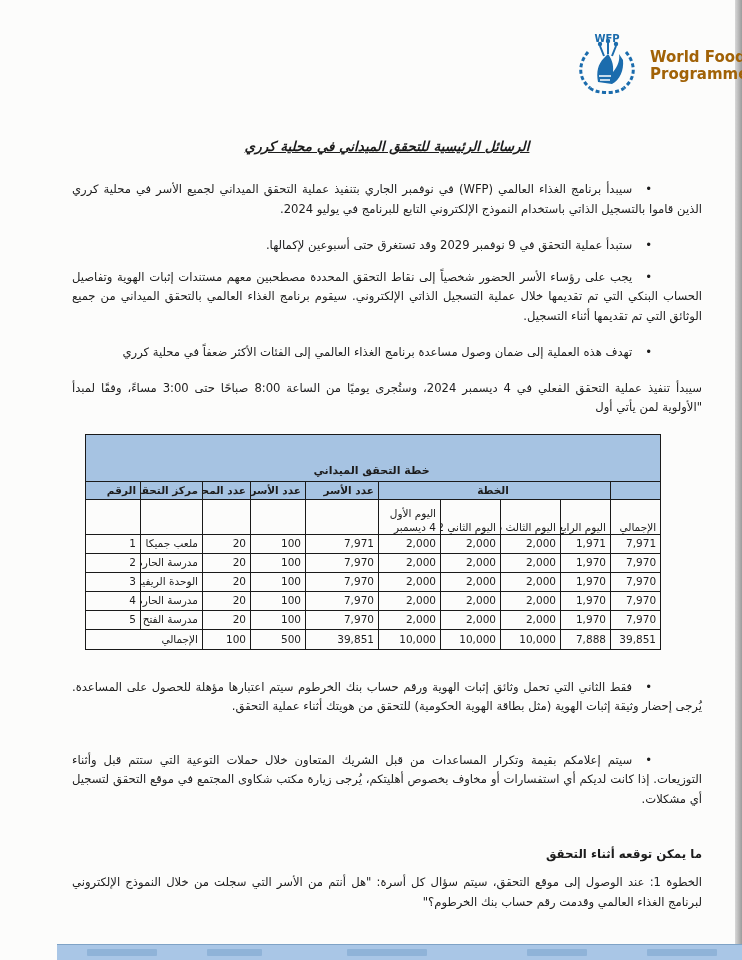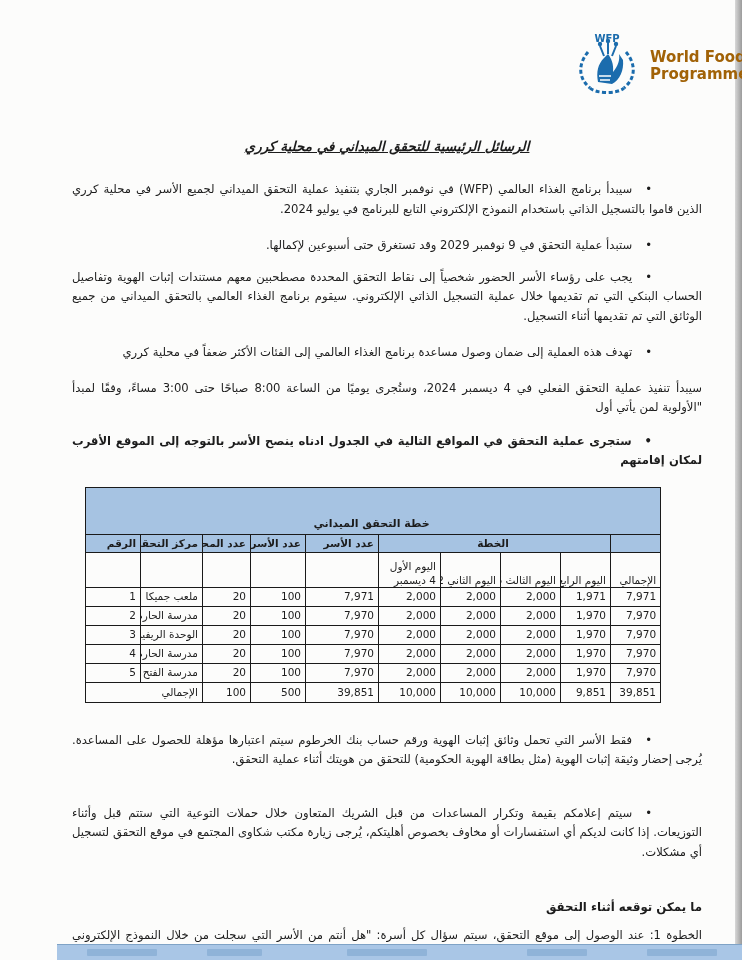--- a/index.html
+++ b/index.html
@@ -77,21 +77,20 @@
     <p class="para bullet b1" dir="rtl"><span class="dot">•</span><span>سيبدأ برنامج الغذاء العالمي (WFP) في نوفمبر الجاري بتنفيذ عملية التحقق الميداني لجميع الأسر في محلية كرري الذين قاموا بالتسجيل الذاتي باستخدام النموذج الإلكتروني التابع للبرنامج في يوليو 2024.</span></p>
 
     <p class="para bullet b2" dir="rtl"><span class="dot">•</span><span>ستبدأ عملية التحقق في 9 نوفمبر 2029 وقد تستغرق حتى أسبوعين لإكمالها.</span></p>
 
     <p class="para bullet b3" dir="rtl"><span class="dot">•</span><span>يجب على رؤساء الأسر الحضور شخصياً إلى نقاط التحقق المحددة مصطحبين معهم مستندات إثبات الهوية وتفاصيل الحساب البنكي التي تم تقديمها خلال عملية التسجيل الذاتي الإلكتروني. سيقوم برنامج الغذاء العالمي بالتحقق الميداني من جميع الوثائق التي تم تقديمها أثناء التسجيل.</span></p>
 
     <p class="para bullet b4" dir="rtl"><span class="dot">•</span><span>تهدف هذه العملية إلى ضمان وصول مساعدة برنامج الغذاء العالمي إلى الفئات الأكثر ضعفاً في محلية كرري</span></p>
 
     <p class="para plainp" dir="rtl">سيبدأ تنفيذ عملية التحقق الفعلي في 4 ديسمبر 2024، وستُجرى يوميًا من الساعة 8:00 صباحًا حتى 3:00 مساءً، وفقًا لمبدأ "الأولوية لمن يأتي أول</p>
 
-    <p class="para bullet boldb" dir="rtl"><span class="dot">•</span><span>ستجرى عملية التحقق في المواقع التالية في الجدول ادناه ينصح الأسر بالتوجه إلى الموقع الأقرب لمكان إقامتهم</span></p>
 
     <table class="vtable">
       <colgroup>
         <col style="width:55px">
           <col style="width:62px">
           <col style="width:48px">
           <col style="width:55px">
         <col style="width:73px">
           <col style="width:62px">
           <col style="width:60px">
@@ -188,27 +187,27 @@
         <td>7,970</td>
       </tr>
       <tr class="total">
         <td colspan="2" class="center-name">الإجمالي</td>
         <td>100</td>
         <td>500</td>
         <td>39,851</td>
         <td>10,000</td>
         <td>10,000</td>
         <td>10,000</td>
-        <td>9,851</td>
+        <td>7,888</td>
         <td>39,851</td>
       </tr>
     </tbody>
       </table>
 
-    <p class="para bullet p5" dir="rtl"><span class="dot">•</span><span>فقط الأسر التي تحمل وثائق إثبات الهوية ورقم حساب بنك الخرطوم سيتم اعتبارها مؤهلة للحصول على المساعدة. يُرجى إحضار وثيقة إثبات الهوية (مثل بطاقة الهوية الحكومية) للتحقق من هويتك أثناء عملية التحقق.</span></p>
+    <p class="para bullet p5" dir="rtl"><span class="dot">•</span><span>فقط الثاني التي تحمل وثائق إثبات الهوية ورقم حساب بنك الخرطوم سيتم اعتبارها مؤهلة للحصول على المساعدة. يُرجى إحضار وثيقة إثبات الهوية (مثل بطاقة الهوية الحكومية) للتحقق من هويتك أثناء عملية التحقق.</span></p>
 
     <p class="para bullet p6" dir="rtl"><span class="dot">•</span><span>سيتم إعلامكم بقيمة وتكرار المساعدات من قبل الشريك المتعاون خلال حملات التوعية التي ستتم قبل وأثناء التوزيعات. إذا كانت لديكم أي استفسارات أو مخاوف بخصوص أهليتكم، يُرجى زيارة مكتب شكاوى المجتمع في موقع التحقق لتسجيل أي مشكلات.</span></p>
 
     <div class="heading">ما يمكن توقعه أثناء التحقق</div>
 
     <p class="para step" dir="rtl">الخطوة 1: عند الوصول إلى موقع التحقق، سيتم سؤال كل أسرة: "هل أنتم من الأسر التي سجلت من خلال النموذج الإلكتروني لبرنامج الغذاء العالمي وقدمت رقم حساب بنك الخرطوم؟"</p>
   </div>
 
   <div class="bottom-strip">
     <span class="seg" style="left:30px;width:70px;"></span>

